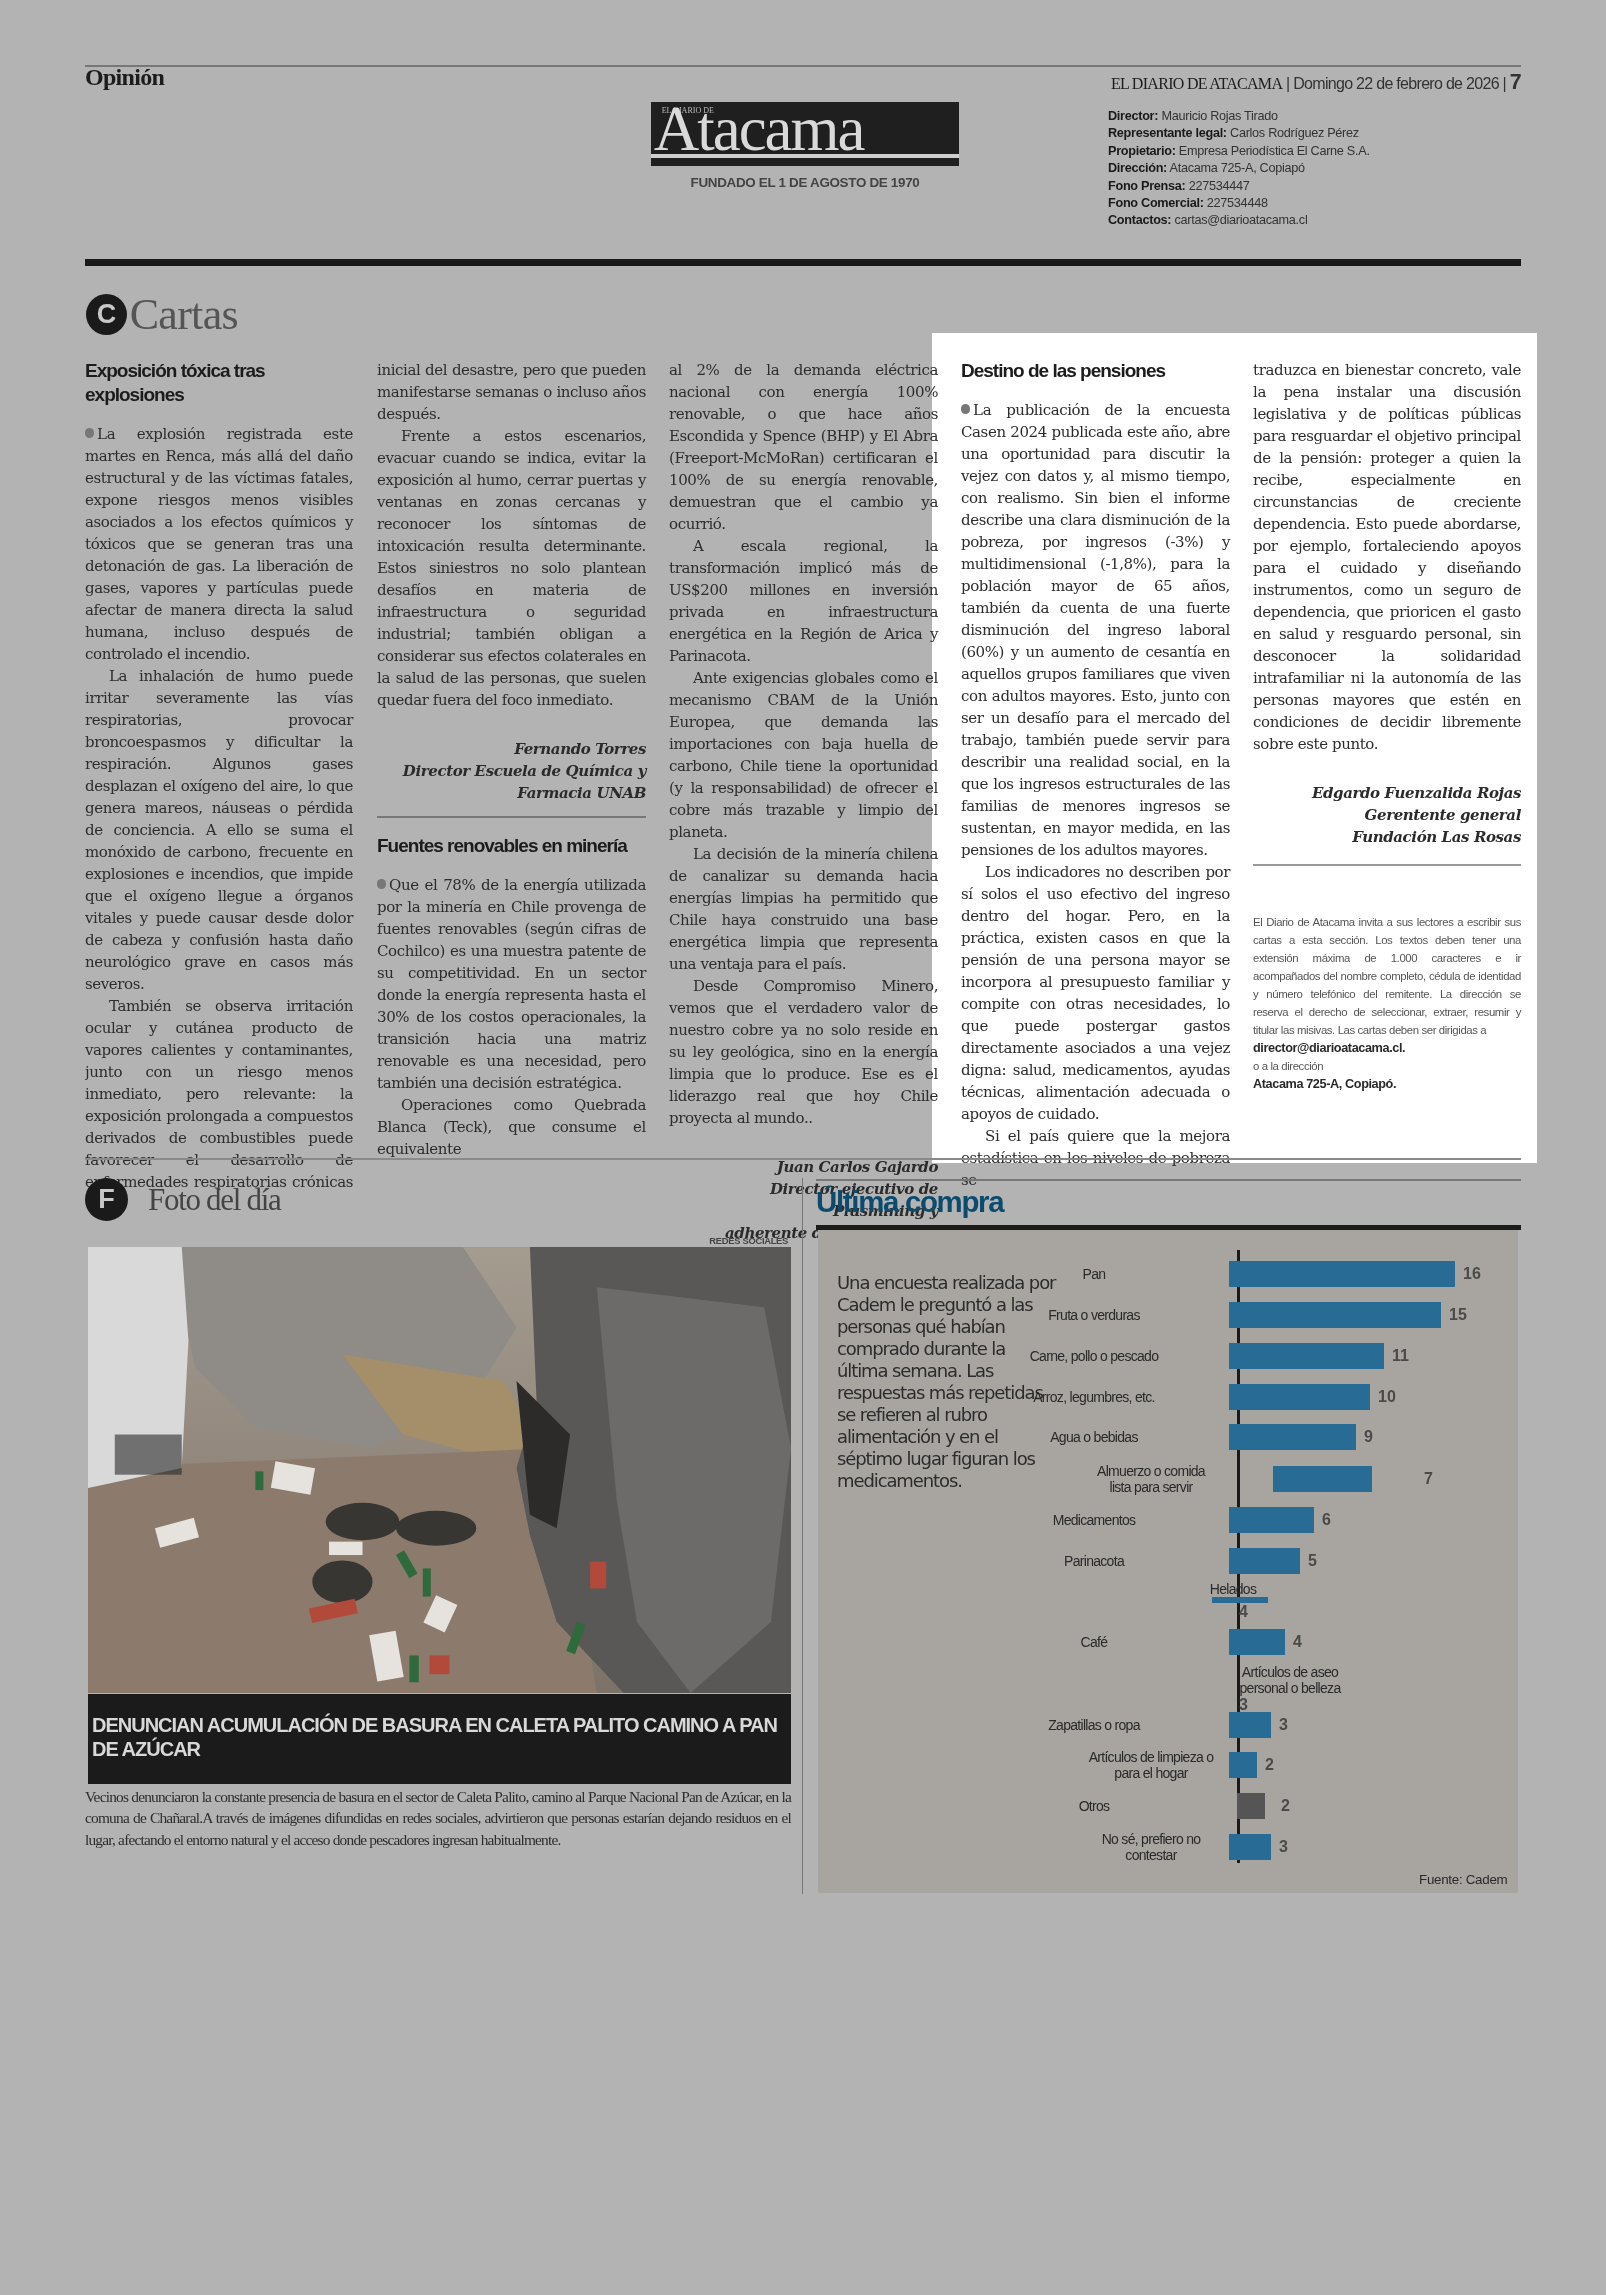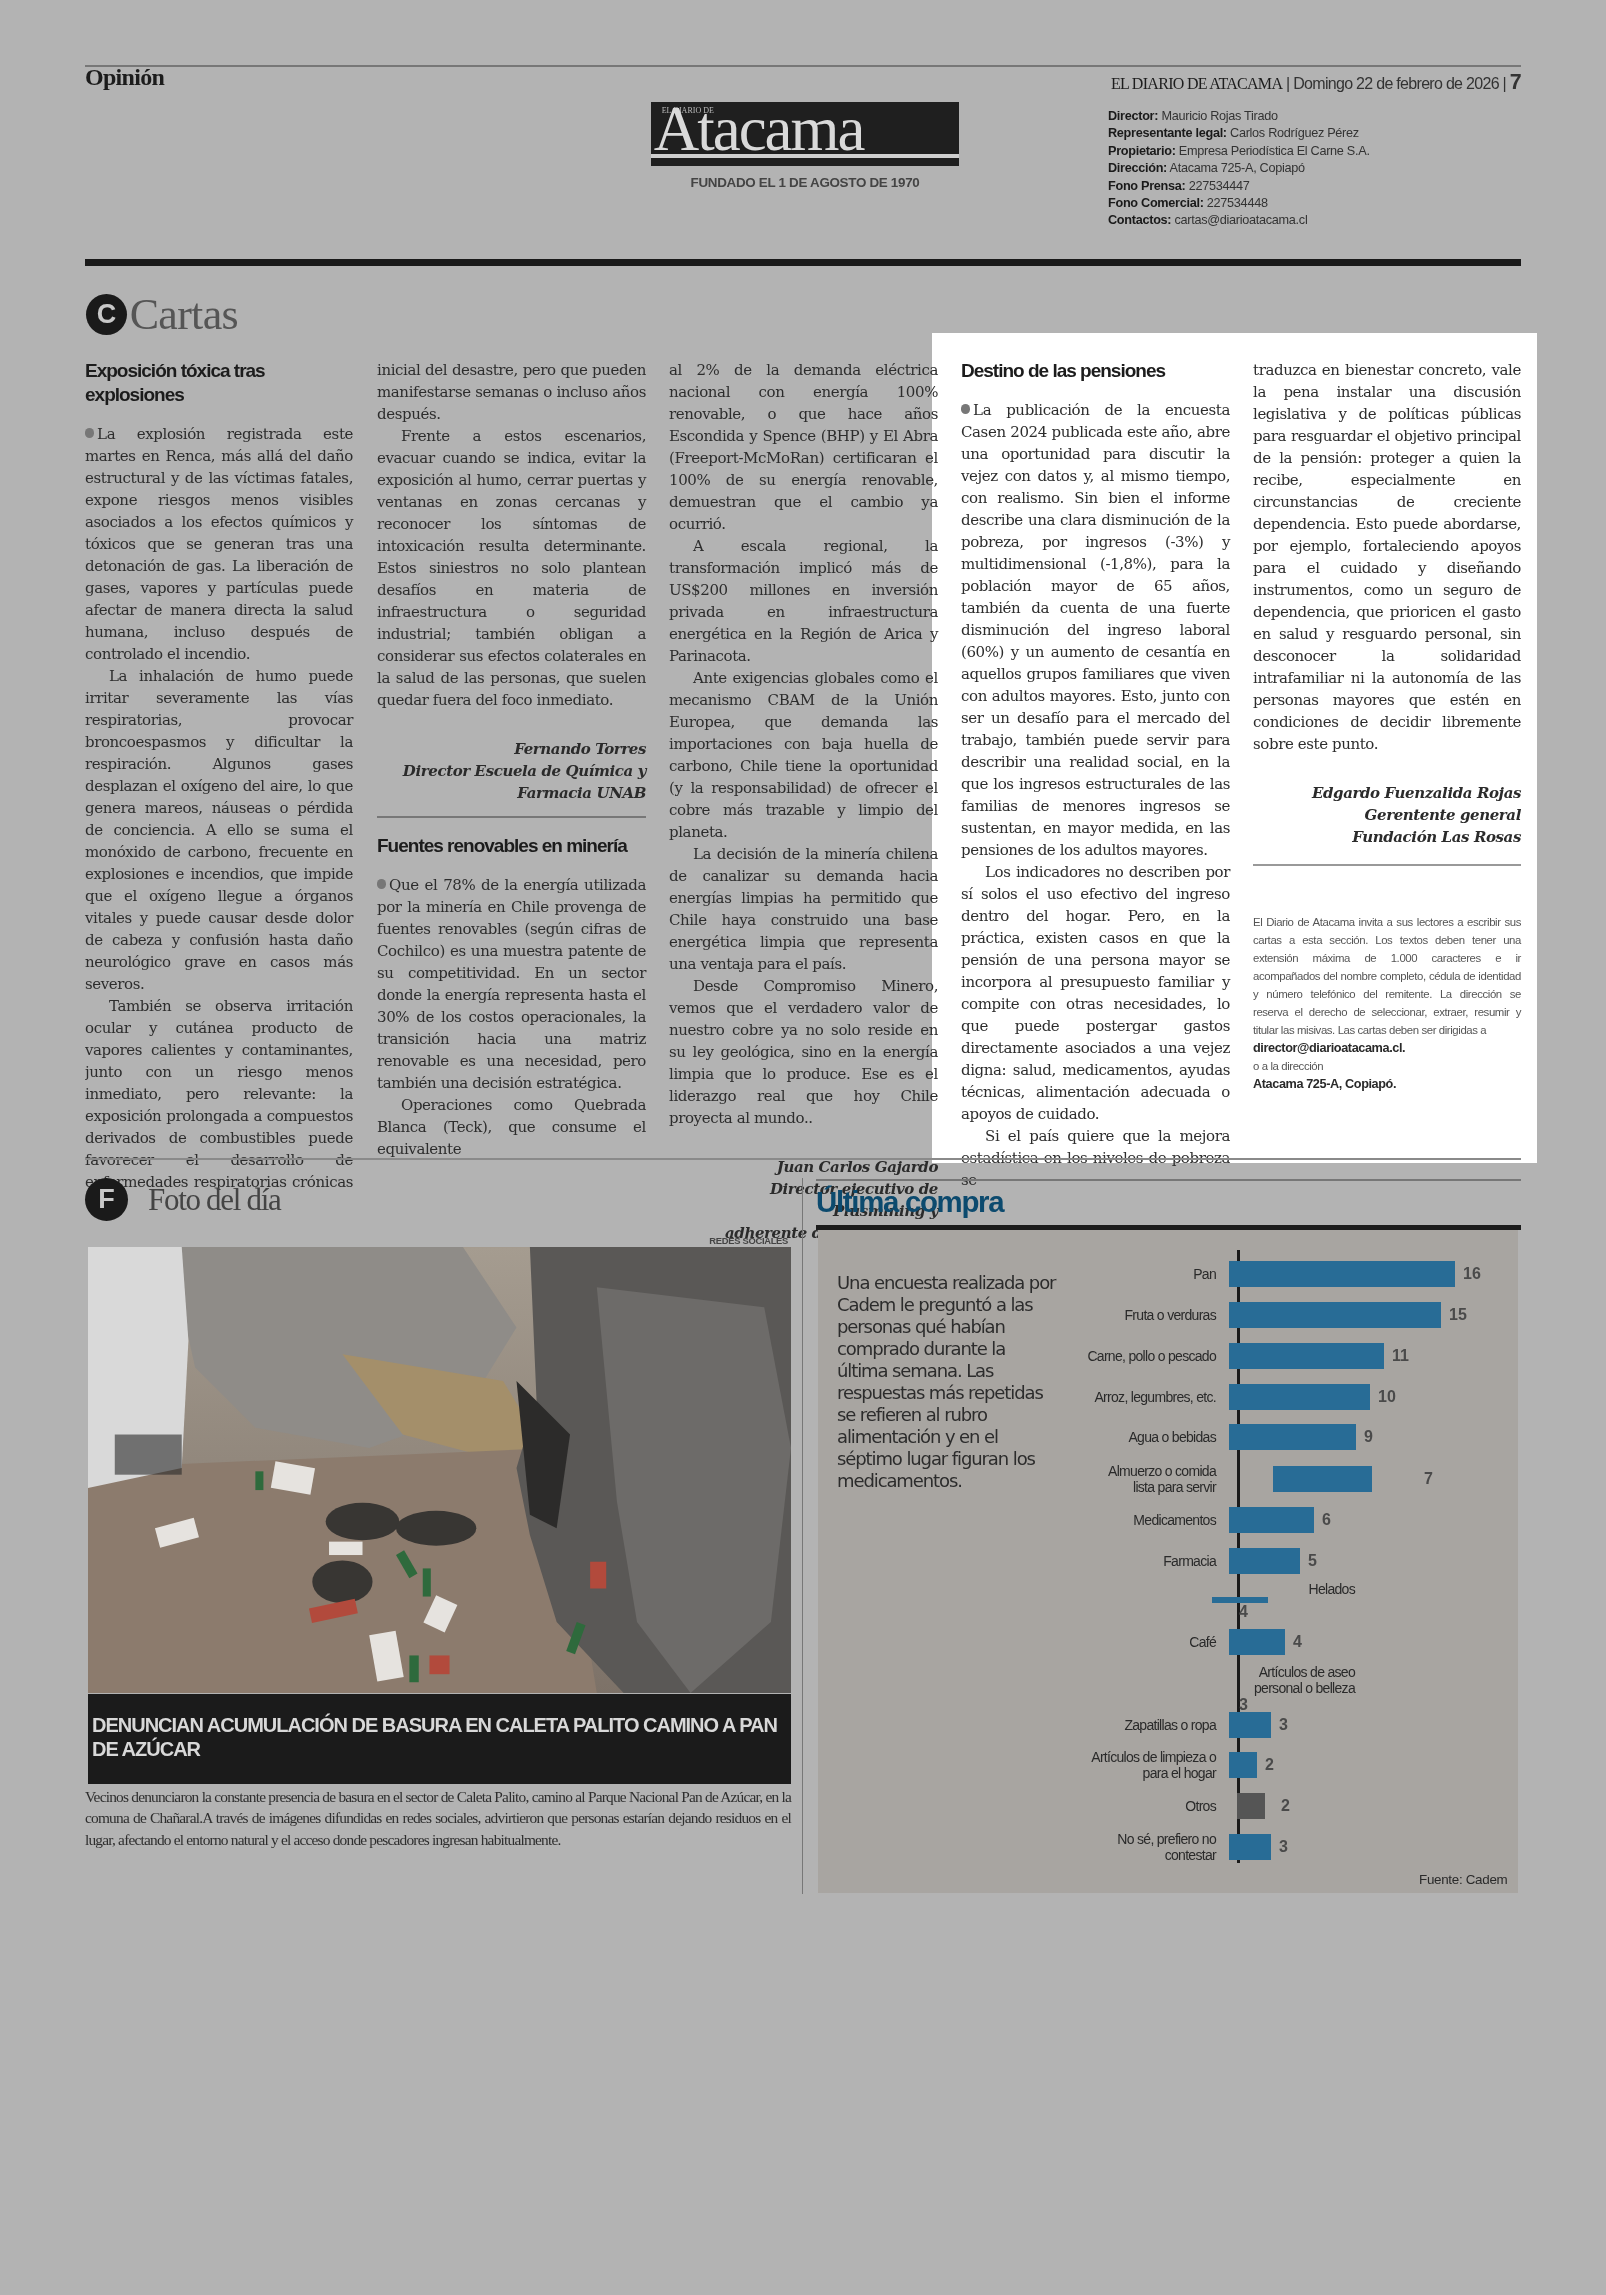--- a/index.html
+++ b/index.html
@@ -54,21 +54,21 @@
   .caption-text { left: 85px; top: 1786px; width: 706px; font-family: "Liberation Serif", serif; font-size: 15.4px; line-height: 21.4px; color: #2e2e2e; letter-spacing: -0.8px; text-align: justify; }
 
   
   .chart-title { left: 816px; top: 1185px; font-family: "Liberation Sans", sans-serif; font-weight: bold; font-size: 29.4px; color: #0c4a6e; letter-spacing: -1.3px; }
   .chart-top-rule { left: 816px; top: 1179px; width: 705px; height: 2px; background: #777; }
   .chart-thick { left: 816px; top: 1225px; width: 705px; height: 5.4px; background: #1c1c1c; }
   .chart-panel { left: 818px; top: 1230px; width: 700px; height: 663px; background: #a8a5a1; }
   .chart-desc { left: 837px; top: 1272px; width: 221px; font-family: "DejaVu Sans", sans-serif; font-size: 18px; line-height: 22px; color: #2c2c2c; letter-spacing: -1.1px; }
   .axis { left: 1237px; top: 1250px; width: 2.7px; height: 613px; background: #1a1a1a; }
   .bar-row { position: absolute; left: 972px; width: 535px; height: 40px; display: flex; align-items: center; }
-  .bar-label { width: 257px; text-align: right; padding-right: 13px; font-family: "Liberation Sans", sans-serif; font-size: 14px; line-height: 16px; color: #2a2a2a; letter-spacing: -0.7px; }
+  .bar-label { width: 257px; text-align: center; padding-right: 13px; font-family: "Liberation Sans", sans-serif; font-size: 14px; line-height: 16px; color: #2a2a2a; letter-spacing: -0.7px; }
   .bar { height: 25.4px; background: #286c96; }
   .bar.other { background: #555; }
   .bar-val { margin-left: 8px; font-family: "Liberation Sans", sans-serif; font-weight: bold; font-size: 16px; color: #4a4a4a; }
   .source { left: 1419px; top: 1872px; font-family: "Liberation Sans", sans-serif; font-size: 13.4px; color: #2a2a2a; letter-spacing: -0.3px; }
 </style>
 </head>
 <body>
 
 <div class="abs top-rule"></div>
 <div class="abs section-label">Opinión</div>
@@ -250,21 +250,21 @@
       <div class="bar-label" style="padding-left: 114px;">Almuerzo o comida lista para servir</div>
       <div class="bar" style="width: 99px; background: rgb(40, 108, 150);"></div>
       <div class="bar-val">7</div>
     </div>
     <div class="bar-row" style="top: 1500px;">
       <div class="bar-label">Medicamentos</div>
       <div class="bar" style="width: 85px; background: rgb(40, 108, 150);"></div>
       <div class="bar-val">6</div>
     </div>
     <div class="bar-row" style="top: 1541px;">
-      <div class="bar-label">Farmacia</div>
+      <div class="bar-label">Parinacota</div>
       <div class="bar" style="width: 71px; background: rgb(40, 108, 150);"></div>
       <div class="bar-val">5</div>
     </div>
     <div class="bar-row" style="top: 1581px; flex-direction: column;">
       <div class="bar-label">Helados</div>
       <div class="bar" style="width: 56px; background: rgb(40, 108, 150);"></div>
       <div class="bar-val">4</div>
     </div>
     <div class="bar-row" style="top: 1622px;">
       <div class="bar-label">Café</div>

